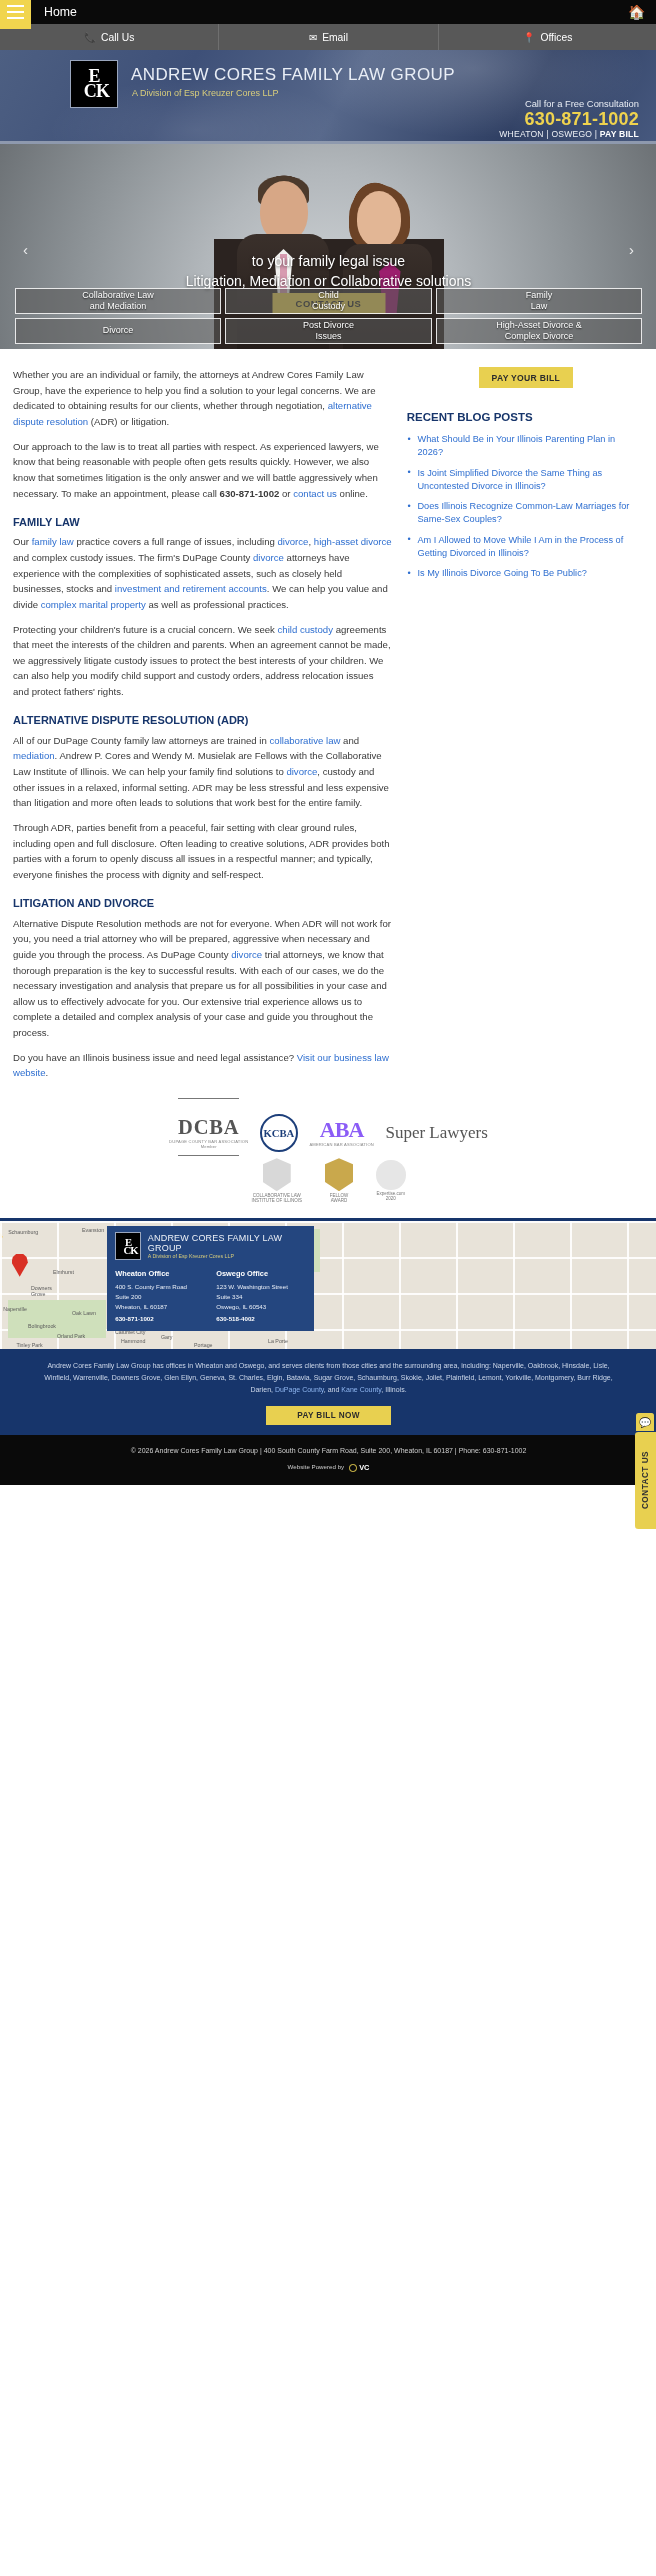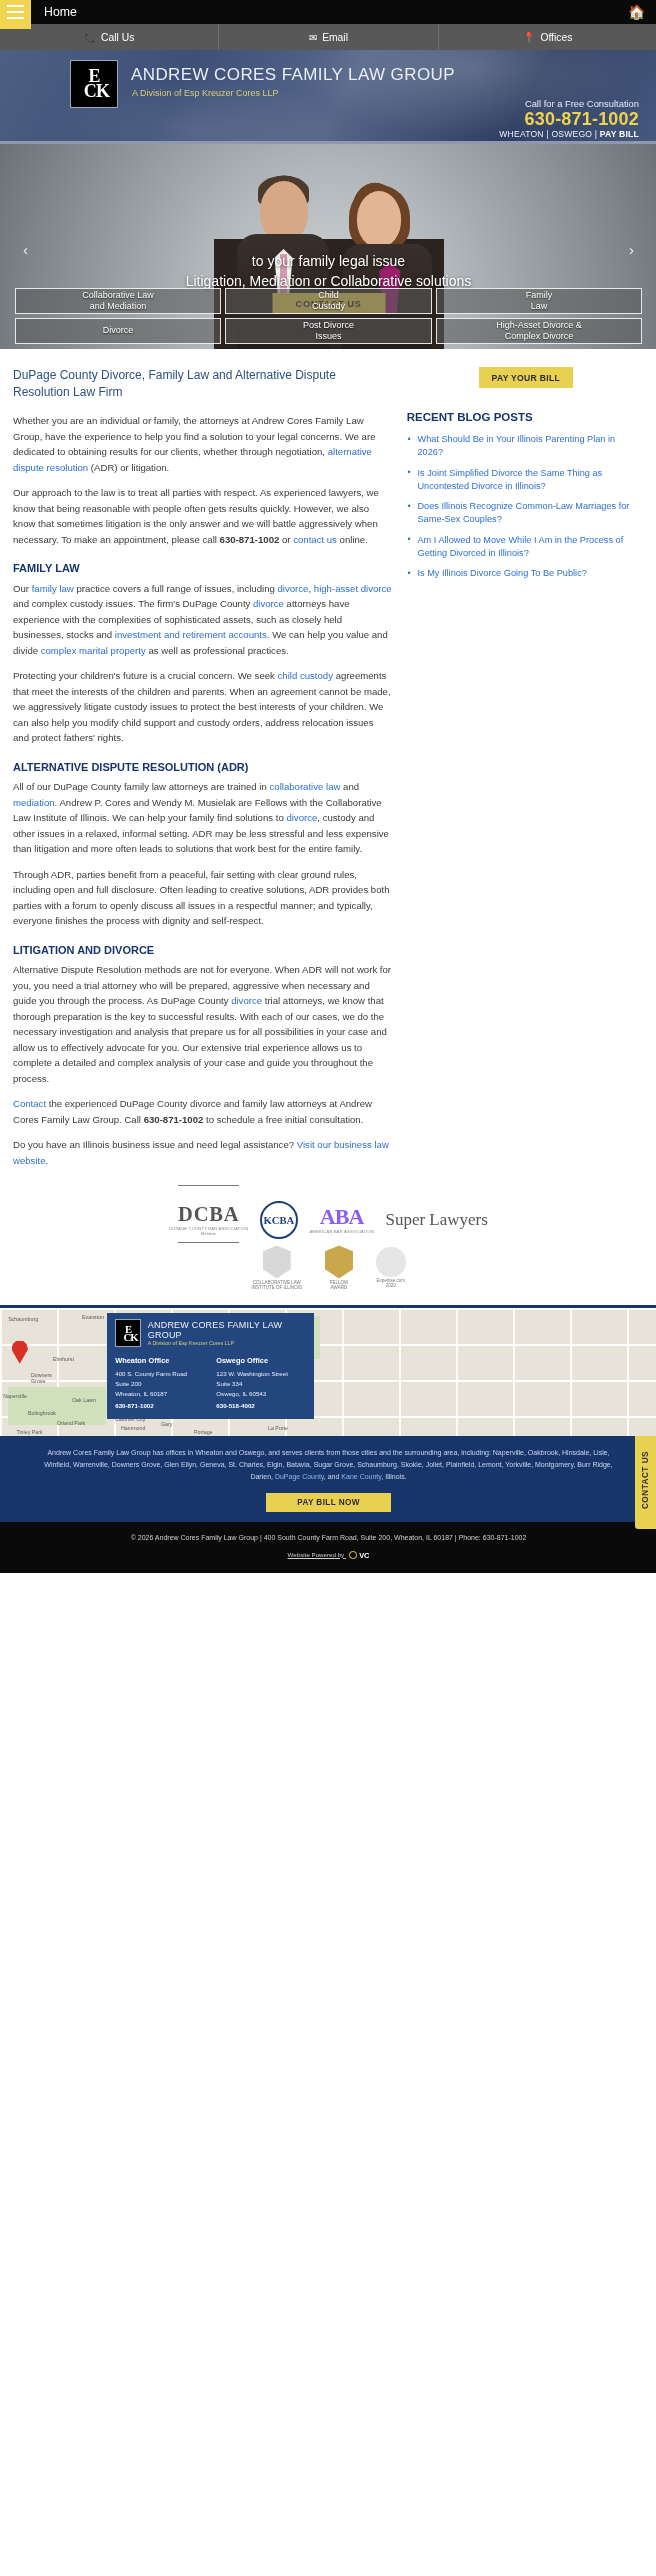--- a/index.html
+++ b/index.html
@@ -183,21 +183,21 @@
 
   
   .areas { background:#17356b; color:#cdd8ea; font-size:7px; line-height:1.7;
     text-align:center; padding:11.5px 39px 9.8px; }
   .areas a { color:#8fb6f0; }
   .paynow { display:flex; justify-content:center; padding:0 0 9.8px; background:#17356b; }
   .paynow .btn { width:125px; height:19.7px; background:#e8d050; color:#2c2c2c; font-weight:bold;
     font-size:8.2px; display:flex; align-items:center; justify-content:center; letter-spacing:0.4px; cursor:pointer; }
   .copyright { background:#0a0a0a; color:#cfcfcf; font-size:7px; text-align:center; padding:9.8px 16.4px 3.3px; line-height:1.7;}
   .copyright a { color:#cfcfcf; }
-  .poweredby { background:#0a0a0a; color:#cfcfcf; font-size:6.2px; text-align:center; padding:3.3px 0 13px;text-decoration:underline; }
+  .poweredby { background:#0a0a0a; color:#cfcfcf; font-size:6.2px; text-align:center; padding:3.3px 0 13px; }
   .ovc { display:inline-flex; align-items:center; gap:2.5px; margin-left:3.3px; vertical-align:middle;}
   .ovc .o { width:7.4px; height:7.4px; border:1.6px solid #e8d050; border-radius:50%; display:inline-block;}
   .ovc .vc { color:#fff; font-weight:bold; font-size:7.4px; }
 </style>
 </head>
 <body>
 
 <div class="topbar">
   <div class="hamburger">
     <span></span>
@@ -268,39 +268,37 @@
     <div class="pa-cell">Divorce</div>
     <div class="pa-cell" style="white-space: pre-line;">Post Divorce
 Issues</div>
     <div class="pa-cell" style="white-space: pre-line;">High-Asset Divorce &amp;
 Complex Divorce</div>
   </div>
 </div>
 
 <div class="wrap">
   <div class="col-main">
-    <h2 class="sub-h">DuPage County Divorce, Family Law and Alternative Dispute Resolution Law Firm</h2>
 
     <p class="body"><span>Whether you are an individual or family, the attorneys at Andrew Cores Family Law Group, have the experience to help you find a solution to your legal concerns. We are dedicated to obtaining results for our clients, whether through negotiation, </span><a class="lnk">alternative dispute resolution</a><span> (ADR) or litigation.</span></p>
 
     <p class="body"><span>Our approach to the law is to treat all parties with respect. As experienced lawyers, we know that being reasonable with people often gets results quickly. However, we also know that sometimes litigation is the only answer and we will battle aggressively when necessary. To make an appointment, please call </span><b>630-871-1002</b><span> or </span><a class="lnk">contact us</a><span> online.</span></p>
 
     <h3 class="sec-h">FAMILY LAW</h3>
     <p class="body"><span>Our </span><a class="lnk">family law</a><span> practice covers a full range of issues, including </span><a class="lnk">divorce</a><span>, </span><a class="lnk">high-asset divorce</a><span> and complex custody issues. The firm's DuPage County </span><a class="lnk">divorce</a><span> attorneys have experience with the complexities of sophisticated assets, such as closely held businesses, stocks and </span><a class="lnk">investment and retirement accounts</a><span>. We can help you value and divide </span><a class="lnk">complex marital property</a><span> as well as professional practices.</span></p>
 
     <p class="body"><span>Protecting your children's future is a crucial concern. We seek </span><a class="lnk">child custody</a><span> agreements that meet the interests of the children and parents. When an agreement cannot be made, we aggressively litigate custody issues to protect the best interests of your children. We can also help you modify child support and custody orders, address relocation issues and protect fathers' rights.</span></p>
 
     <h3 class="sec-h">ALTERNATIVE DISPUTE RESOLUTION (ADR)</h3>
     <p class="body"><span>All of our DuPage County family law attorneys are trained in </span><a class="lnk">collaborative law</a><span> and </span><a class="lnk">mediation</a><span>. Andrew P. Cores and Wendy M. Musielak are Fellows with the Collaborative Law Institute of Illinois. We can help your family find solutions to </span><a class="lnk">divorce</a><span>, custody and other issues in a relaxed, informal setting. ADR may be less stressful and less expensive than litigation and more often leads to solutions that work best for the entire family.</span></p>
     <p class="body">Through ADR, parties benefit from a peaceful, fair setting with clear ground rules, including open and full disclosure. Often leading to creative solutions, ADR provides both parties with a forum to openly discuss all issues in a respectful manner; and typically, everyone finishes the process with dignity and self-respect.</p>
 
     <h3 class="sec-h">LITIGATION AND DIVORCE</h3>
     <p class="body"><span>Alternative Dispute Resolution methods are not for everyone. When ADR will not work for you, you need a trial attorney who will be prepared, aggressive when necessary and guide you through the process. As DuPage County </span><a class="lnk">divorce</a><span> trial attorneys, we know that thorough preparation is the key to successful results. With each of our cases, we do the necessary investigation and analysis that prepare us for all possibilities in your case and allow us to effectively advocate for you. Our extensive trial experience allows us to complete a detailed and complex analysis of your case and guide you throughout the process.</span></p>
 
-    <p class="body"><a class="lnk">Contact</a><span> the experienced DuPage County divorce and family law attorneys at Andrew Cores Family Law Group. Call </span><b>630-871-1002</b><span> to schedule a free initial consultation.</span></p>
 
     <p class="body"><span>Do you have an Illinois business issue and need legal assistance? </span><a class="lnk">Visit our business law website</a><span>.</span></p>
   </div>
 
   <div class="col-side">
     <div class="paybill-btn">PAY YOUR BILL</div>
     <h3 class="blog-h">RECENT BLOG POSTS</h3>
     <ul class="blog-list">
       <li><a class="lnk">What Should Be in Your Illinois Parenting Plan in 2026?</a></li>
       <li><a class="lnk">Is Joint Simplified Divorce the Same Thing as Uncontested Divorce in Illinois?</a></li>

